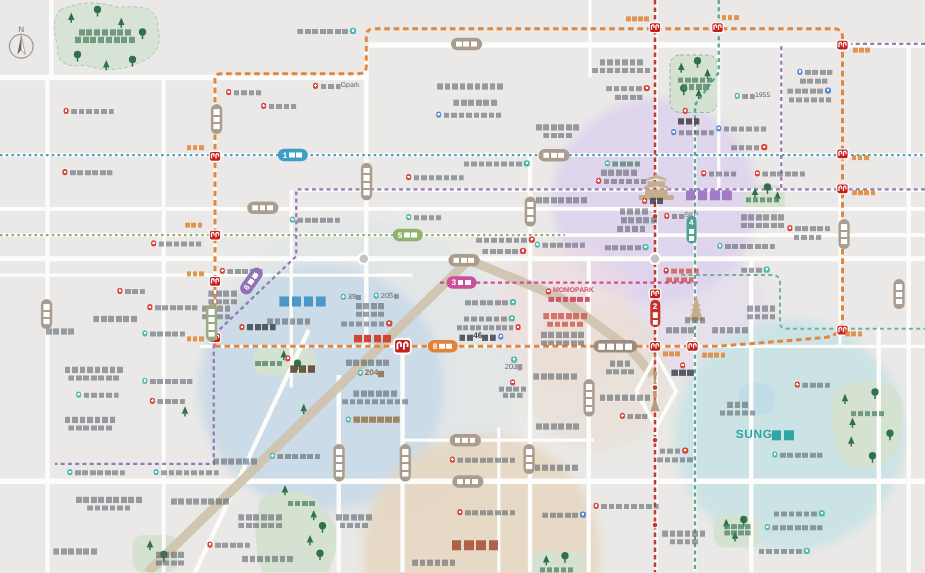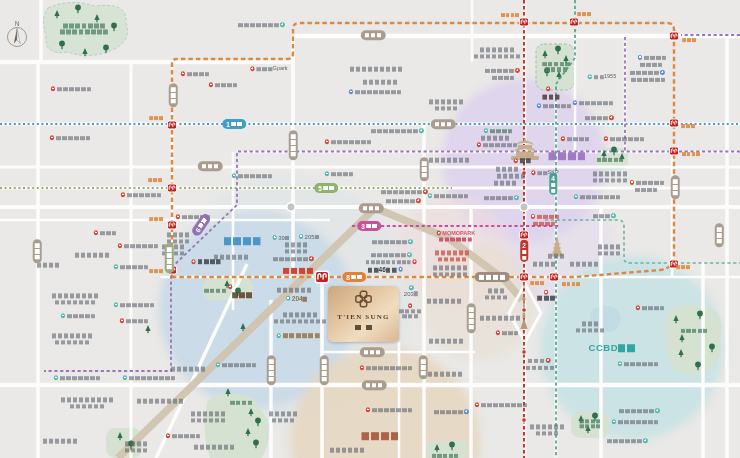--- a/index.html
+++ b/index.html
@@ -374,21 +374,21 @@
       <div><i style="display:inline-block;vertical-align:middle;width:4.6px;height:4.6px;border-radius:50%;background:radial-gradient(circle at 50% 45%, #fff 0 0.9px, #d5483b 1.1px);margin:0 1.5px 1px 1.5px"></i><b style="display:inline-block;vertical-align:middle;width:28.6px;height:4.6px;background:repeating-linear-gradient(90deg,rgba(93,100,108,.6) 0 4.6px,rgba(0,0,0,0) 4.6px 6px)"></b></div>
       <div style="margin-top:2px"><b style="display:inline-block;vertical-align:middle;width:22.6px;height:4.6px;background:repeating-linear-gradient(90deg,rgba(93,100,108,.6) 0 4.6px,rgba(0,0,0,0) 4.6px 6px)"></b></div>
     </div>
     <div class="lb" style="left:544px;top:264px;"><b style="display:inline-block;vertical-align:middle;width:22.6px;height:4.6px;background:repeating-linear-gradient(90deg,rgba(93,100,108,.6) 0 4.6px,rgba(0,0,0,0) 4.6px 6px)"></b></div>
     <div class="lb" style="left:556px;top:256px;"><b style="display:inline-block;vertical-align:middle;width:16.6px;height:4.6px;background:repeating-linear-gradient(90deg,rgba(93,100,108,.6) 0 4.6px,rgba(0,0,0,0) 4.6px 6px)"></b></div>
     <div class="lb" style="left:584px;top:264px;"><b style="display:inline-block;vertical-align:middle;width:28.6px;height:4.6px;background:repeating-linear-gradient(90deg,rgba(93,100,108,.6) 0 4.6px,rgba(0,0,0,0) 4.6px 6px)"></b></div>
     <div class="lb" style="left:609px;top:250px;">
       <div><b style="display:inline-block;vertical-align:middle;width:22.6px;height:4.6px;background:repeating-linear-gradient(90deg,rgba(93,100,108,.6) 0 4.6px,rgba(0,0,0,0) 4.6px 6px)"></b></div>
       <div style="margin-top:2px"><b style="display:inline-block;vertical-align:middle;width:22.6px;height:4.6px;background:repeating-linear-gradient(90deg,rgba(93,100,108,.6) 0 4.6px,rgba(0,0,0,0) 4.6px 6px)"></b></div>
     </div>
-    <div class="lb" style="left:612px;top:348px;"><span class="tx" style="font-size:9.5px;font-weight:bold;color:#2ea6a4;letter-spacing:.5px;vertical-align:middle">CCBD</span><b style="display:inline-block;vertical-align:middle;width:17.4px;height:7.6px;background:repeating-linear-gradient(90deg,#2ea6a4 0 7.6px,rgba(0,0,0,0) 7.6px 9.8px)"></b></div>
+    <div class="lb" style="left:612px;top:348px;"><span class="tx" style="font-size:9.5px;font-weight:bold;color:#2ea6a4;letter-spacing:.5px;vertical-align:middle">SUNG</span><b style="display:inline-block;vertical-align:middle;width:17.4px;height:7.6px;background:repeating-linear-gradient(90deg,#2ea6a4 0 7.6px,rgba(0,0,0,0) 7.6px 9.8px)"></b></div>
     <div class="lb" style="left:649px;top:308px;"><i style="display:inline-block;vertical-align:middle;width:4.6px;height:4.6px;border-radius:50%;background:radial-gradient(circle at 50% 45%, #fff 0 0.9px, #d5483b 1.1px);margin:0 1.5px 1px 1.5px"></i><b style="display:inline-block;vertical-align:middle;width:22.6px;height:4.6px;background:repeating-linear-gradient(90deg,rgba(93,100,108,.6) 0 4.6px,rgba(0,0,0,0) 4.6px 6px)"></b></div>
     <div class="lb" style="left:590px;top:327px;">
       <div><b style="display:inline-block;vertical-align:middle;width:16.6px;height:4.6px;background:repeating-linear-gradient(90deg,rgba(93,100,108,.6) 0 4.6px,rgba(0,0,0,0) 4.6px 6px)"></b></div>
       <div style="margin-top:2px"><b style="display:inline-block;vertical-align:middle;width:28.6px;height:4.6px;background:repeating-linear-gradient(90deg,rgba(93,100,108,.6) 0 4.6px,rgba(0,0,0,0) 4.6px 6px)"></b></div>
     </div>
     <div class="lb" style="left:694px;top:331px;"><b style="display:inline-block;vertical-align:middle;width:26.6px;height:4.2px;background:repeating-linear-gradient(90deg,rgba(77,129,98,.75) 0 4.2px,rgba(0,0,0,0) 4.2px 5.6px)"></b></div>
     <div class="lb" style="left:637px;top:364px;"><i style="display:inline-block;vertical-align:middle;width:4.6px;height:4.6px;border-radius:50%;background:radial-gradient(circle at 50% 45%, #fff 0 0.9px, #54b9b1 1.1px);margin:0 1.5px 1px 1.5px"></i><b style="display:inline-block;vertical-align:middle;width:34.6px;height:4.6px;background:repeating-linear-gradient(90deg,rgba(93,100,108,.6) 0 4.6px,rgba(0,0,0,0) 4.6px 6px)"></b></div>
     <div class="lb" style="left:640px;top:411px;"><b style="display:inline-block;vertical-align:middle;width:34.6px;height:4.6px;background:repeating-linear-gradient(90deg,rgba(93,100,108,.6) 0 4.6px,rgba(0,0,0,0) 4.6px 6px)"></b><i style="display:inline-block;vertical-align:middle;width:4.6px;height:4.6px;border-radius:50%;background:radial-gradient(circle at 50% 45%, #fff 0 0.9px, #54b9b1 1.1px);margin:0 1.5px 1px 1.5px"></i></div>
     <div class="lb" style="left:634px;top:422px;"><i style="display:inline-block;vertical-align:middle;width:4.6px;height:4.6px;border-radius:50%;background:radial-gradient(circle at 50% 45%, #fff 0 0.9px, #54b9b1 1.1px);margin:0 1.5px 1px 1.5px"></i><b style="display:inline-block;vertical-align:middle;width:40.6px;height:4.6px;background:repeating-linear-gradient(90deg,rgba(93,100,108,.6) 0 4.6px,rgba(0,0,0,0) 4.6px 6px)"></b></div>
     <div class="lb" style="left:628px;top:441px;"><b style="display:inline-block;vertical-align:middle;width:34.6px;height:4.6px;background:repeating-linear-gradient(90deg,rgba(93,100,108,.6) 0 4.6px,rgba(0,0,0,0) 4.6px 6px)"></b><i style="display:inline-block;vertical-align:middle;width:4.6px;height:4.6px;border-radius:50%;background:radial-gradient(circle at 50% 45%, #fff 0 0.9px, #54b9b1 1.1px);margin:0 1.5px 1px 1.5px"></i></div>
@@ -448,25 +448,12 @@
     <div class="ph" style="left:354px;top:277px;background:#e2823a;padding:2.5px 4px;"><span style="display:inline-block;vertical-align:middle;color:#fff;font-size:6.5px;line-height:5px;font-weight:bold;margin-right:1.5px">8</span><b style="display:inline-block;vertical-align:middle;width:10.4px;height:4.5px;background:repeating-linear-gradient(90deg,#fff 0 4.5px,rgba(0,0,0,0) 4.5px 5.9px)"></b></div>
     <div class="pv" style="left:524px;top:251px;background:#c2332b;padding:2.5px 1.5px">
       <div style="color:#fff;font-size:6.5px;line-height:6px;font-weight:bold">2</div>
       <div style="margin-top:1px;line-height:0"><b style="display:inline-block;width:4.5px;height:10.4px;background:repeating-linear-gradient(180deg,#fff 0 4.5px,rgba(0,0,0,0) 4.5px 5.9px)"></b></div>
     </div>
     <div class="pv" style="left:553px;top:184px;background:#4ba291;padding:2.5px 1.5px">
       <div style="color:#fff;font-size:6.5px;line-height:6px;font-weight:bold">4</div>
       <div style="margin-top:1px;line-height:0"><b style="display:inline-block;width:4.5px;height:10.4px;background:repeating-linear-gradient(180deg,#fff 0 4.5px,rgba(0,0,0,0) 4.5px 5.9px)"></b></div>
     </div>
     <div class="ph" style="left:201px;top:225px;background:#9271b5;padding:2.5px 4px;transform:translate(-50%,-50%) rotate(-55deg);"><span style="display:inline-block;vertical-align:middle;color:#fff;font-size:6.5px;line-height:5px;font-weight:bold;margin-right:1.5px">6</span><b style="display:inline-block;vertical-align:middle;width:10.4px;height:4.5px;background:repeating-linear-gradient(90deg,#fff 0 4.5px,rgba(0,0,0,0) 4.5px 5.9px)"></b></div>
-<div style="position:absolute;left:328px;top:286px;width:71px;height:56px;border-radius:5px;
-background:linear-gradient(140deg,#cca77e 0%,#e4c6a0 38%,#f0dcc1 65%,#d8b792 100%);box-shadow:0 1px 3px rgba(0,0,0,.22);text-align:center">
-<svg width="21" height="18" viewBox="0 0 26 22" style="margin-top:4px">
-<g fill="none" stroke="#6b4f30" stroke-width="1.8">
-<rect x="9" y="1.5" width="8" height="8" rx="2.4"></rect>
-<rect x="9" y="12.5" width="8" height="8" rx="2.4"></rect>
-<rect x="3.5" y="7" width="8" height="8" rx="2.4"></rect>
-<rect x="14.5" y="7" width="8" height="8" rx="2.4"></rect>
-</g>
-      </svg>
-<div style="font-family:'Liberation Serif',serif;font-size:7px;font-weight:bold;color:#53422c;letter-spacing:1.2px;margin-top:1px;line-height:8px">T'IEN&nbsp;SUNG</div>
-<div style="margin-top:3.5px;line-height:0"><b style="display:inline-block;vertical-align:middle;width:16.8px;height:5.8px;background:repeating-linear-gradient(90deg,rgba(79,58,36,.88) 0 5.8px,rgba(0,0,0,0) 5.8px 11px)"></b></div>
-</div>
 </div>
 </body></html>

